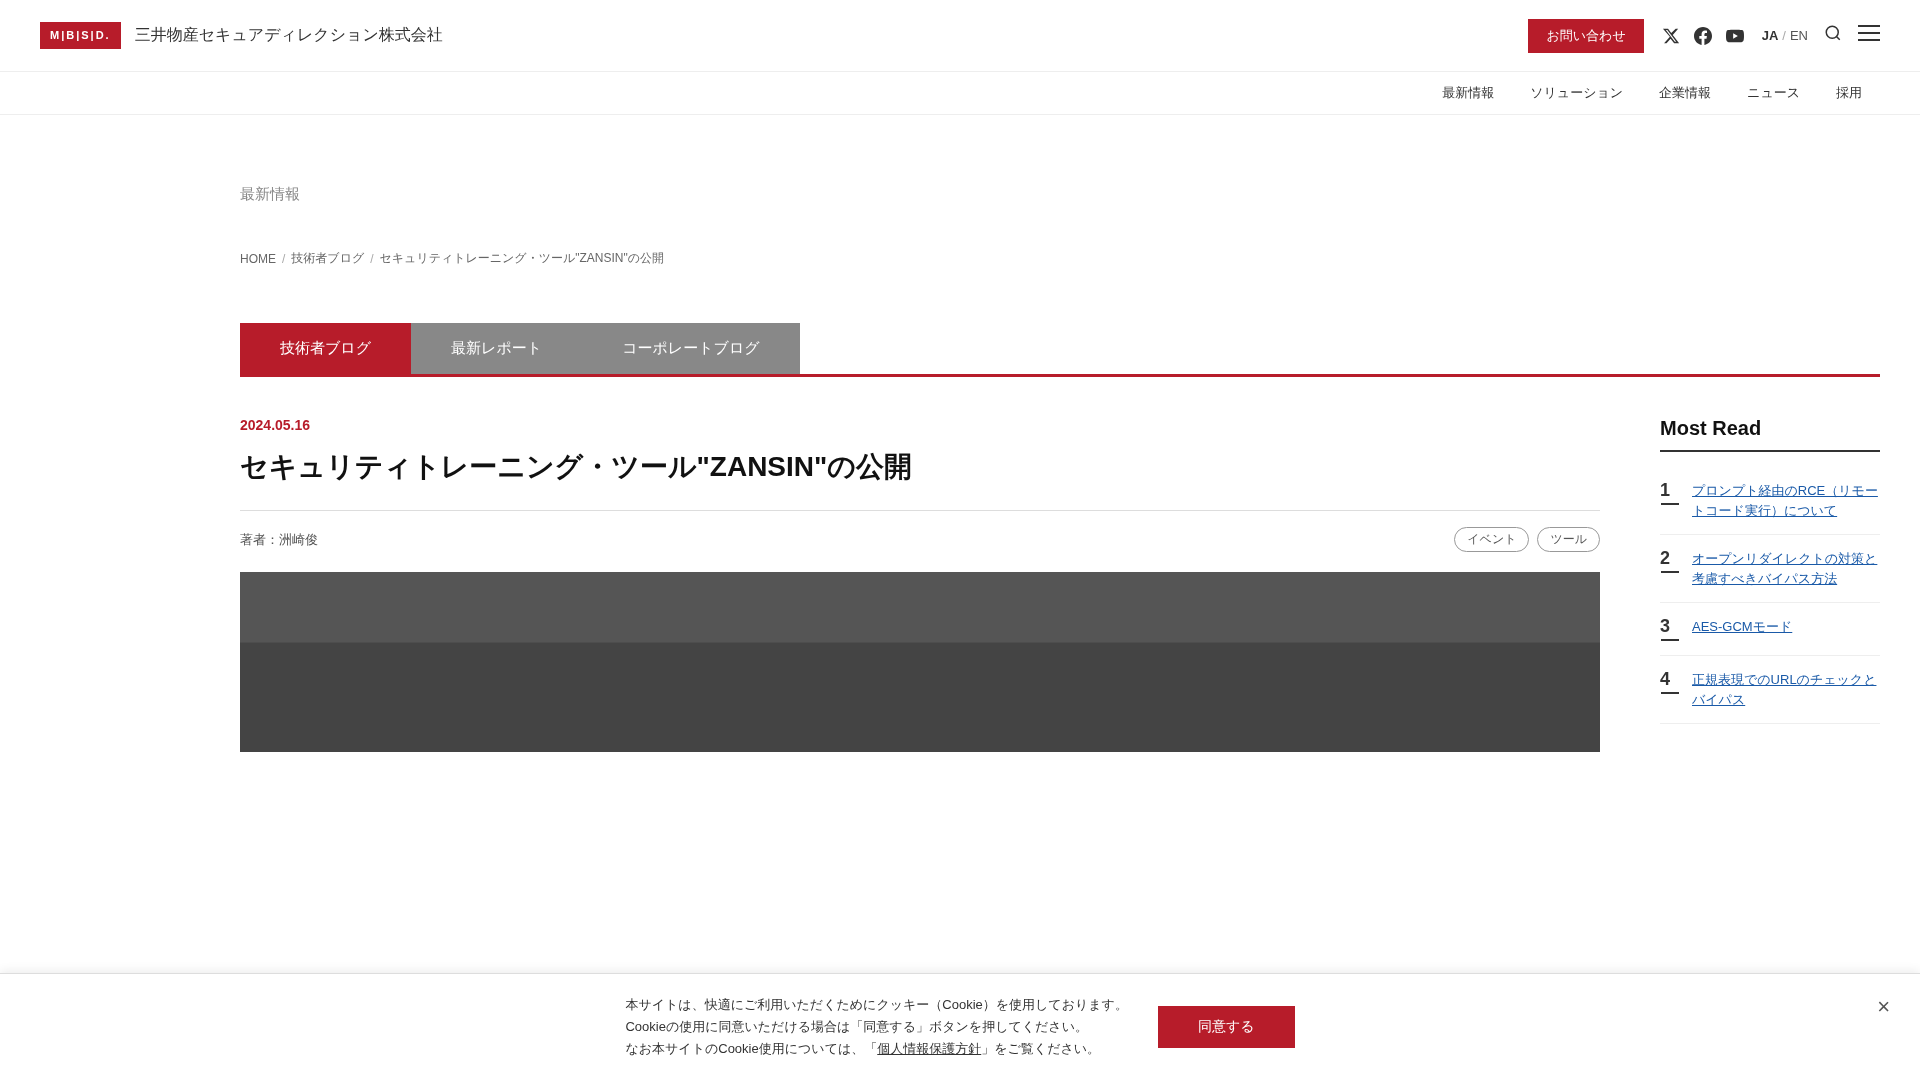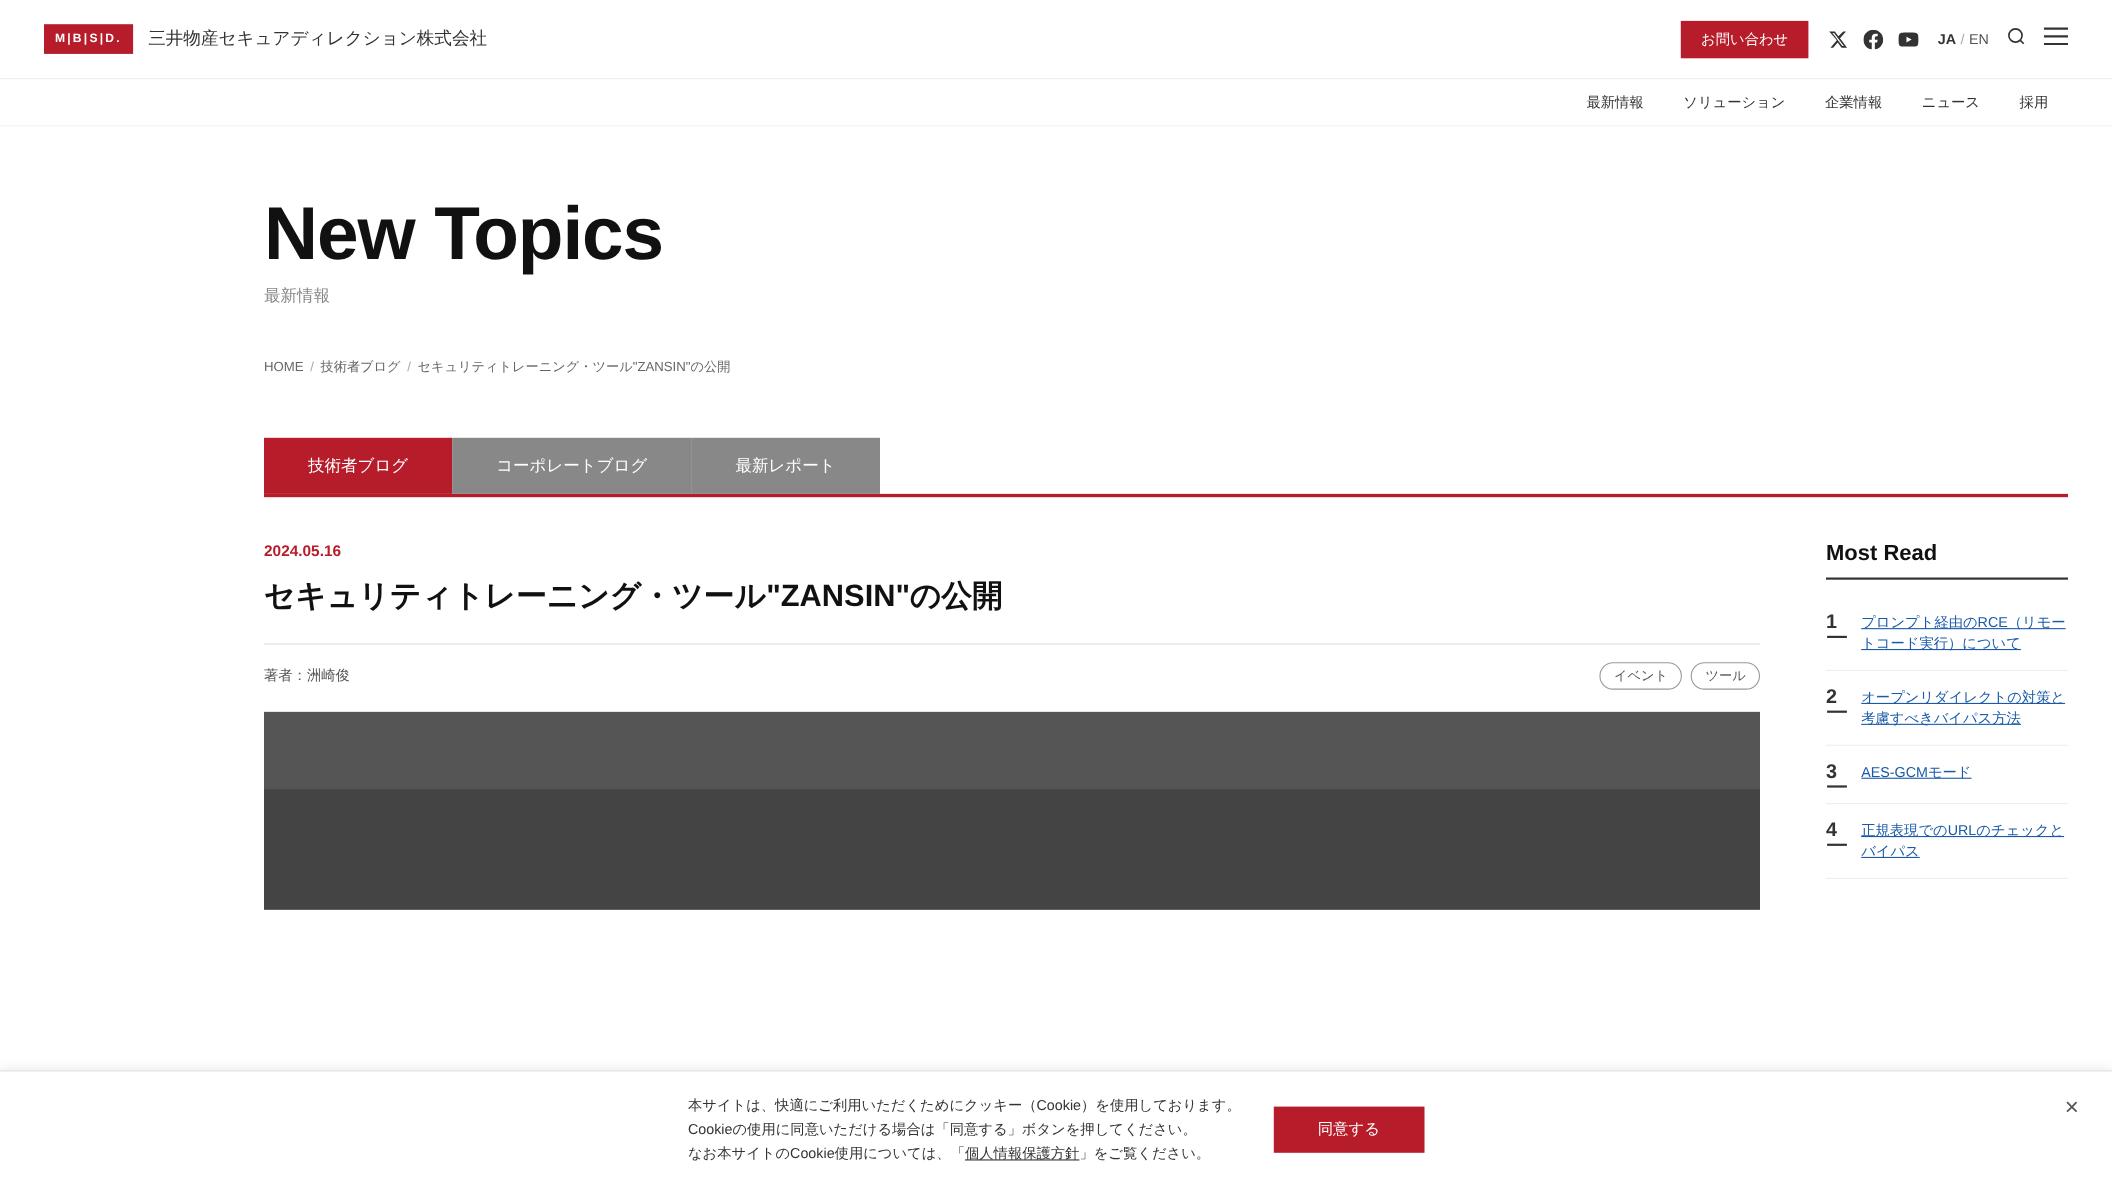--- a/index.html
+++ b/index.html
@@ -358,36 +358,35 @@
   <nav class="header-nav">
     <a>最新情報</a>
     <a>ソリューション</a>
     <a>企業情報</a>
     <a>ニュース</a>
     <a>採用</a>
   </nav>
 </header>
 
 <section class="hero">
-  <h1 class="hero-title">New Topics</h1>
   <p class="hero-subtitle">最新情報</p>
 </section>
 
 <nav class="breadcrumb">
   <a>HOME</a>
   <span class="sep">/</span>
   <a>技術者ブログ</a>
   <span class="sep">/</span>
   <span>セキュリティトレーニング・ツール"ZANSIN"の公開</span>
 </nav>
 
 <div class="tabs">
   <button class="tab active">技術者ブログ</button>
+  <button class="tab inactive">最新レポート</button>
   <button class="tab inactive">コーポレートブログ</button>
-  <button class="tab inactive">最新レポート</button>
 </div>
 <div class="tab-underline"></div>
 
 <div class="main-wrapper">
 
   <div class="article-area">
     <div class="article-date">2024.05.16</div>
     <h2 class="article-title">セキュリティトレーニング・ツール"ZANSIN"の公開</h2>
     <hr class="article-divider">
     <div class="article-meta">

